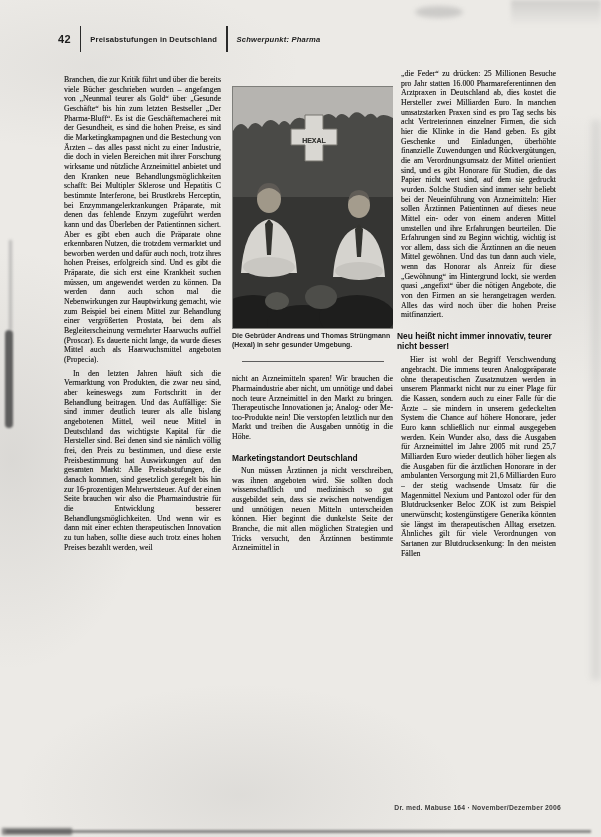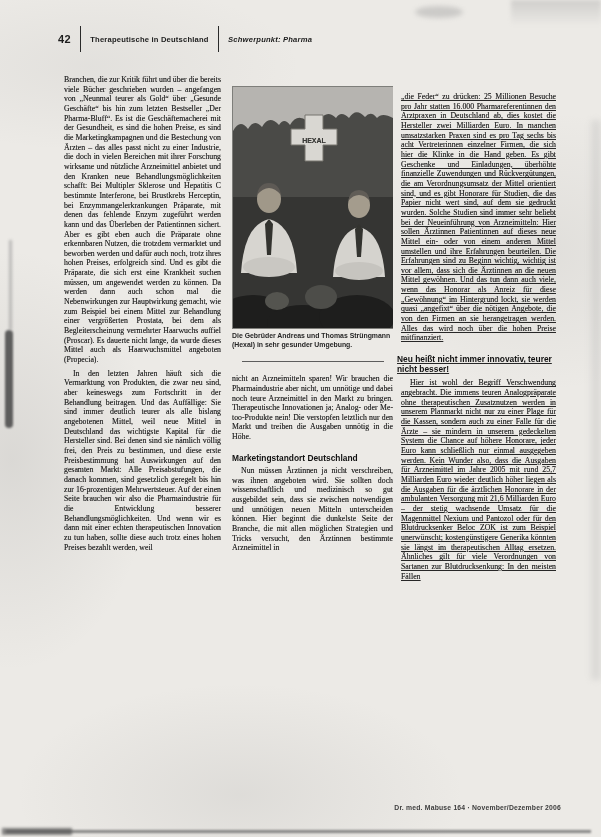--- a/index.html
+++ b/index.html
@@ -31,21 +31,21 @@
   .hbar{width:1.4px;height:26px;background:#2a2a2a;margin:0 9px;}
   .hlabel{font-weight:bold;font-size:7.6px;letter-spacing:.2px;}
   .hlabel.it{font-style:italic;}
 
   
   .col{position:absolute;text-align:justify;font-size:7.8px;line-height:9.65px;
     text-shadow:0 0 .5px rgba(45,45,45,.65);}
   .col p{margin:4px;}
   .col p.ind{text-indent:9px;}
   .col1{left:60px;top:71px;width:165px;height:720px;overflow:hidden;}
-  .col3{left:397px;top:88px;width:163px;height:722px;overflow:hidden;text-decoration:underline;}
+  .col3{left:397px;top:65px;width:163px;height:722px;overflow:hidden;}
   .col2wrap{position:absolute;left:232px;top:86px;width:161px;height:707px;overflow:hidden;
     text-align:justify;font-size:7.8px;line-height:9.65px;text-shadow:0 0 .5px rgba(45,45,45,.65);}
   .col2wrap p{margin:0;}
 
   h3.subhead{font-family:"Liberation Sans",sans-serif;font-weight:bold;font-size:8.4px;
     line-height:10.2px;color:#111;margin:11px 0 3px 0;text-align:left;text-shadow:none;}
 
   
   .photo-block{position:relative;width:161px;margin-bottom:4px;}
   .photo{display:block;width:160px;height:241px;border:1px solid #7e7e7a;background:#555;}
@@ -69,21 +69,21 @@
   <div class="artifact edge-left2"></div>
   <div class="artifact edge-bottom"></div>
   <div class="artifact edge-bottom2"></div>
   <div class="artifact smudge-tr"></div>
   <div class="artifact smudge-top"></div>
   <div class="artifact smudge-right"></div>
 
   <div class="header">
     <span class="page-num">42</span>
     <span class="hbar"></span>
-    <span class="hlabel">Therapeutische in Deutschland</span>
+    <span class="hlabel">Preisabstufungen in Deutschland</span>
     <span class="hbar"></span>
     <span class="hlabel it">Schwerpunkt: Pharma</span>
   </div>
 
   <div class="col col1">
     <p>Branchen, die zur Kritik führt und über die bereits viele Bücher geschrieben wurden – angefangen von „Neunmal teurer als Gold“ über „Gesunde Geschäfte“ bis hin zum letzten Bestseller „Der Pharma-Bluff“. Es ist die Geschäftemacherei mit der Gesundheit, es sind die hohen Preise, es sind die Marketingkampagnen und die Bestechung von Ärzten – das alles passt nicht zu einer Industrie, die doch in vielen Bereichen mit ihrer Forschung wirksame und nützliche Arzneimittel anbietet und den Kranken neue Behandlungsmöglichkeiten schafft: Bei Multipler Sklerose und Hepatitis C bestimmte Interferone, bei Brustkrebs Herceptin, bei Enzymmangelerkrankungen Präparate, mit denen das fehlende Enzym zugeführt werden kann und das Überleben der Patientinnen sichert. Aber es gibt eben auch die Präparate ohne erkennbaren Nutzen, die trotzdem vermarktet und beworben werden und dafür auch noch, trotz ihres hohen Preises, erfolgreich sind. Und es gibt die Präparate, die sich erst eine Krankheit suchen müssen, um angewendet werden zu können. Da werden dann auch schon mal die Nebenwirkungen zur Hauptwirkung gemacht, wie zum Beispiel bei einem Mittel zur Behandlung einer vergrößerten Prostata, bei dem als Begleiterscheinung vermehrter Haarwuchs auffiel (Proscar). Es dauerte nicht lange, da wurde dieses Mittel auch als Haarwuchsmittel angeboten (Propecia).</p>
     <p class="ind">In den letzten Jahren häuft sich die Vermarktung von Produkten, die zwar neu sind, aber keineswegs zum Fortschritt in der Behandlung beitragen. Und das Auffällige: Sie sind immer deutlich teurer als alle bislang angebotenen Mittel, weil neue Mittel in Deutschland das wichtigste Kapital für die Hersteller sind. Bei denen sind sie nämlich völlig frei, den Preis zu bestimmen, und diese erste Preisbestimmung hat Auswirkungen auf den gesamten Markt: Alle Preisabstufungen, die danach kommen, sind gesetzlich geregelt bis hin zur 16-prozentigen Mehrwertsteuer. Auf der einen Seite brauchen wir also die Pharmaindustrie für die Entwicklung besserer Behandlungsmöglichkeiten. Und wenn wir es dann mit einer echten therapeutischen Innovation zu tun haben, sollte diese auch trotz eines hohen Preises bezahlt werden, weil</p>
   </div>
 
   <div class="col2wrap">

